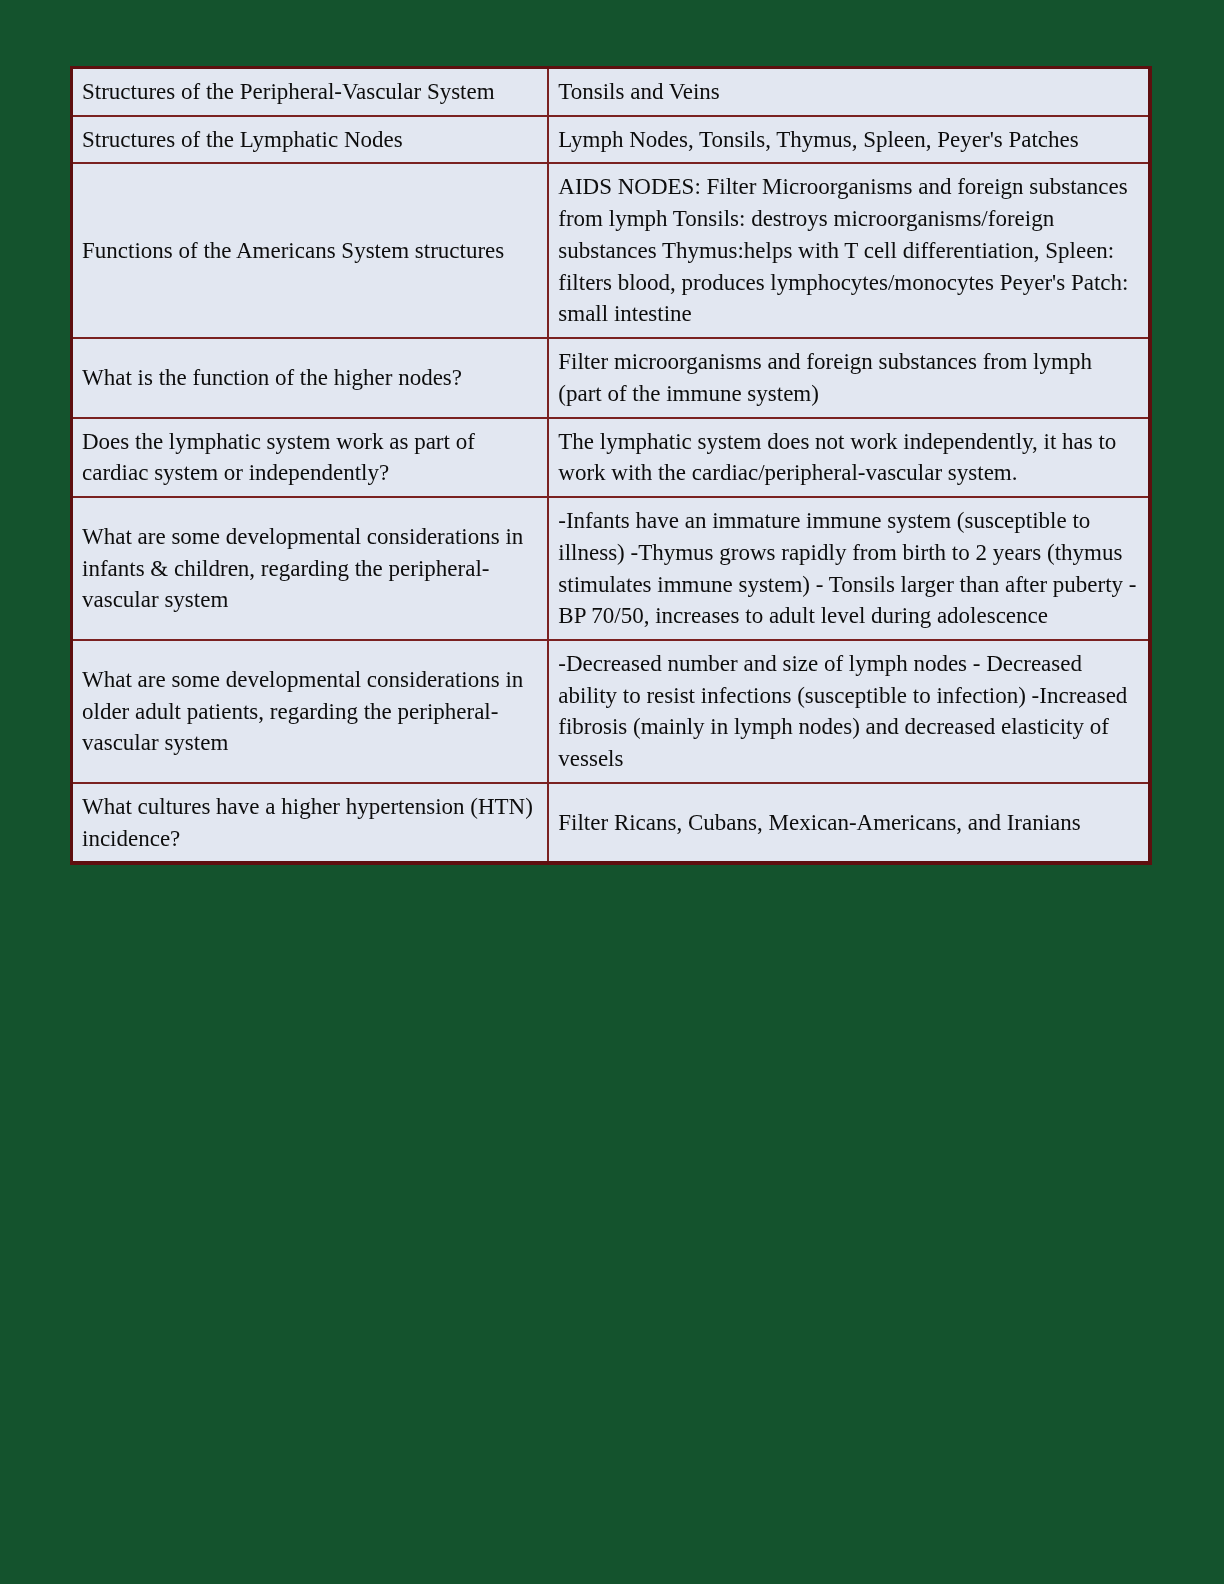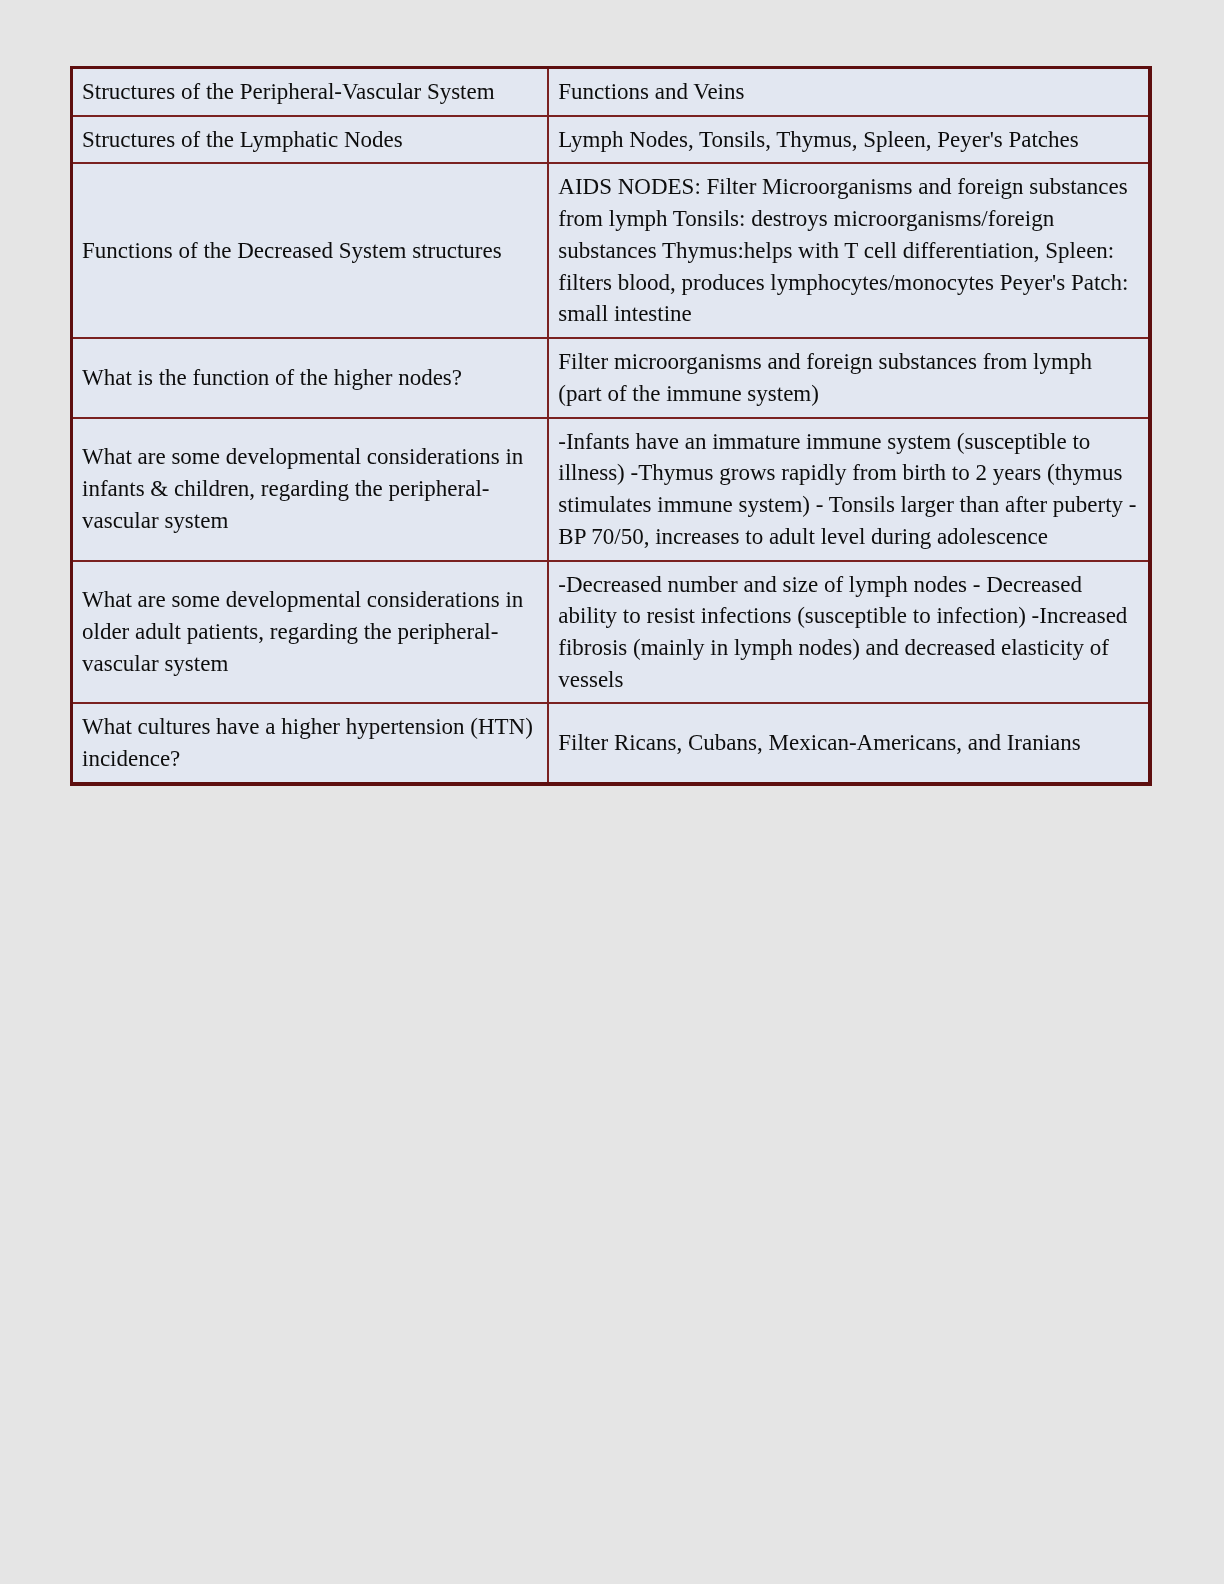--- a/index.html
+++ b/index.html
@@ -8,21 +8,21 @@
     background: #ffffff;
     width: 1224px;
     min-height: 1584px;
     font-family: "Liberation Serif", "DejaVu Serif", serif;
     color: #0d0d0d;
   }
   .page {
     width: 1224px;
     height: 1584px;
     position: relative;
-    background: #e5e5e5;
+    background: #14532d;
   }
   table.flashcards {
     position: absolute;
     left: 70px;
     top: 66px;
     width: 1082px;
     border-collapse: collapse;
     table-layout: fixed;
     border: 3px solid #5e0f0f;
     border-right-width: 4px;
@@ -41,33 +41,37 @@
   td.definition-cell { width: 56%; }
 </style>
 </head>
 <body>
 
 <div class="page">
   <table class="flashcards">
     <tbody>
       <tr>
         <td class="term-cell">Structures of the Peripheral-Vascular System</td>
-        <td class="definition-cell">Functions and Veins</td>
+        <td class="definition-cell">Tonsils and Veins</td>
       </tr>
       <tr>
         <td class="term-cell">Structures of the Lymphatic Nodes</td>
         <td class="definition-cell">Lymph Nodes, Tonsils, Thymus, Spleen, Peyer's Patches</td>
       </tr>
       <tr>
-        <td class="term-cell">Functions of the Decreased System structures</td>
+        <td class="term-cell">Functions of the Americans System structures</td>
         <td class="definition-cell">AIDS NODES: Filter Microorganisms and foreign substances from lymph Tonsils: destroys microorganisms/foreign substances Thymus:helps with T cell differentiation, Spleen: filters blood, produces lymphocytes/monocytes Peyer's Patch: small intestine</td>
       </tr>
       <tr>
         <td class="term-cell">What is the function of the higher nodes?</td>
         <td class="definition-cell">Filter microorganisms and foreign substances from lymph (part of the immune system)</td>
+      </tr>
+      <tr>
+        <td class="term-cell">Does the lymphatic system work as part of cardiac system or independently?</td>
+        <td class="definition-cell">The lymphatic system does not work independently, it has to work with the cardiac/peripheral-vascular system.</td>
       </tr>
       <tr>
         <td class="term-cell">What are some developmental considerations in infants &amp; children, regarding the peripheral-vascular system</td>
         <td class="definition-cell">-Infants have an immature immune system (susceptible to illness) -Thymus grows rapidly from birth to 2 years (thymus stimulates immune system) - Tonsils larger than after puberty -BP 70/50, increases to adult level during adolescence</td>
       </tr>
       <tr>
         <td class="term-cell">What are some developmental considerations in older adult patients, regarding the peripheral-vascular system</td>
         <td class="definition-cell">-Decreased number and size of lymph nodes - Decreased ability to resist infections (susceptible to infection) -Increased fibrosis (mainly in lymph nodes) and decreased elasticity of vessels</td>
       </tr>
       <tr>

